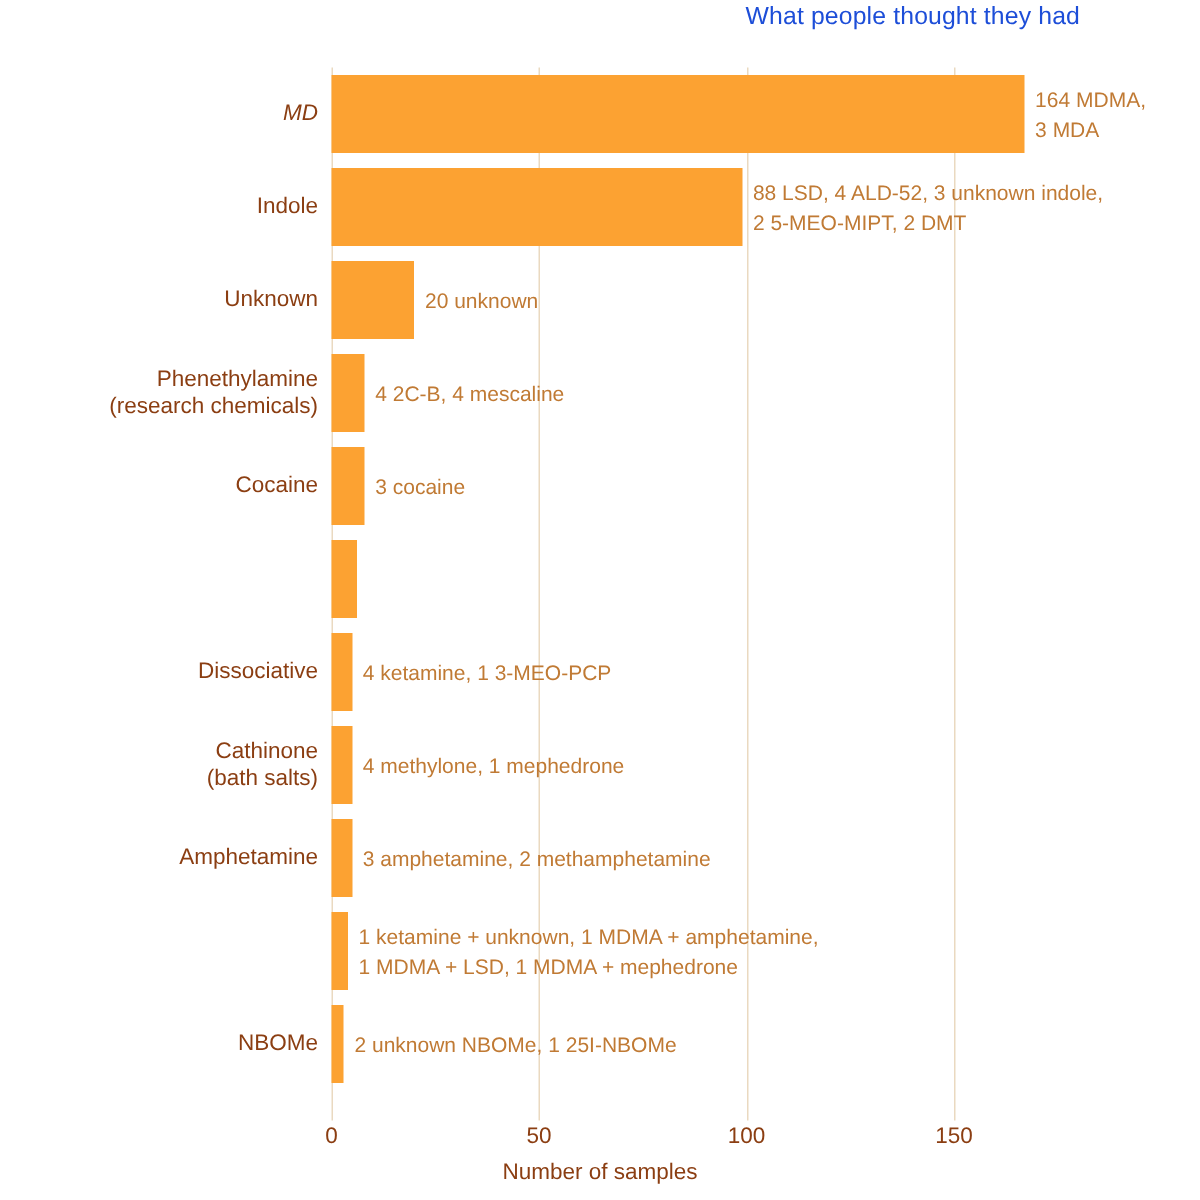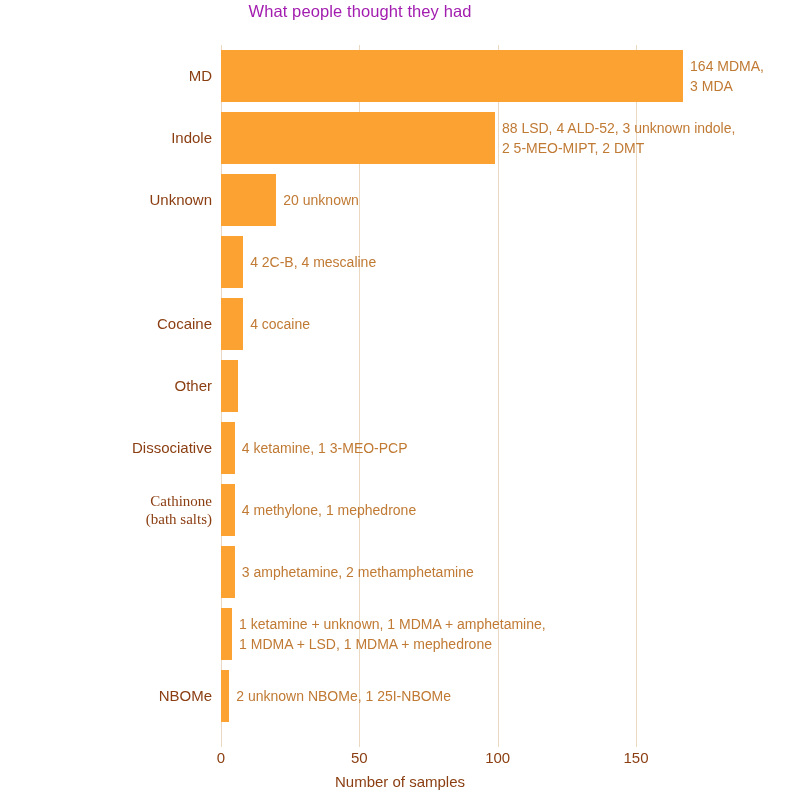--- a/index.html
+++ b/index.html
@@ -18,23 +18,23 @@
     position: relative;
     width: 800px;
     height: 800px;
   }
 
   #chart-title {
     position: absolute;
     top: 2px;
     left: 0;
     width: 720px;
-    text-align: center;
+    text-align: right;
     font-size: 16.5px;
-    color: #a21caf;
+    color: #1d4ed8;
     letter-spacing: 0.1px;
   }
 
   
   #plot-area {
     position: absolute;
     left: 221px;
     top: 45px;
     width: 468px;
     height: 695px;
@@ -134,61 +134,63 @@
       <div class="gridline" style="left: 138.35px;"></div>
       <div class="tick-mark" style="left: 138.35px;"></div>
       <div class="tick-label" style="left: 138.35px;">50</div>
       <div class="gridline" style="left: 276.7px;"></div>
       <div class="tick-mark" style="left: 276.7px;"></div>
       <div class="tick-label" style="left: 276.7px;">100</div>
       <div class="gridline" style="left: 415.05px;"></div>
       <div class="tick-mark" style="left: 415.05px;"></div>
       <div class="tick-label" style="left: 415.05px;">150</div>
       <div class="row" style="top: 0px; width: 700px;">
-        <div class="cat-label" style="right: auto; left: -211px; width: 202px;">MD</div>
+        <div class="cat-label" style="right: auto; left: -211px; width: 202px; font-style: italic;">MD</div>
         <div class="bar" style="width: 462.089px; background: rgb(252, 162, 50);"></div>
         <div class="annotation" style="left: 469.089px;">164 MDMA,
 3 MDA</div>
       </div>
       <div class="row" style="top: 62px; width: 700px;">
         <div class="cat-label" style="right: auto; left: -211px; width: 202px;">Indole</div>
         <div class="bar" style="width: 273.933px; background: rgb(252, 162, 50);"></div>
         <div class="annotation" style="left: 280.933px;">88 LSD, 4 ALD-52, 3 unknown indole,
 2 5-MEO-MIPT, 2 DMT</div>
       </div>
       <div class="row" style="top: 124px; width: 700px;">
         <div class="cat-label" style="right: auto; left: -211px; width: 202px;">Unknown</div>
         <div class="bar" style="width: 55.34px; background: rgb(252, 162, 50);"></div>
         <div class="annotation" style="left: 62.34px;">20 unknown</div>
       </div>
       <div class="row" style="top: 186px; width: 700px;">
+        <div class="cat-label" style="right: auto; left: -211px; width: 202px;">Phenethylamine
+(research chemicals)</div>
         <div class="bar" style="width: 22.136px; background: rgb(252, 162, 50);"></div>
         <div class="annotation" style="left: 29.136px;">4 2C-B, 4 mescaline</div>
       </div>
       <div class="row" style="top: 248px; width: 700px;">
         <div class="cat-label" style="right: auto; left: -211px; width: 202px; text-align: right;">Cocaine</div>
         <div class="bar" style="width: 22.136px; background: rgb(252, 162, 50);"></div>
-        <div class="annotation" style="left: 29.136px;">4 cocaine</div>
+        <div class="annotation" style="left: 29.136px;">3 cocaine</div>
       </div>
       <div class="row" style="top: 310px; width: 700px;">
-        <div class="cat-label" style="right: auto; left: -211px; width: 202px;">Other</div>
         <div class="bar" style="width: 16.602px; background: rgb(252, 162, 50);"></div>
       </div>
       <div class="row" style="top: 372px; width: 700px;">
         <div class="cat-label" style="right: auto; left: -211px; width: 202px;">Dissociative</div>
         <div class="bar" style="width: 13.835px; background: rgb(252, 162, 50);"></div>
         <div class="annotation" style="left: 20.835px;">4 ketamine, 1 3-MEO-PCP</div>
       </div>
       <div class="row" style="top: 434px; width: 700px;">
-        <div class="cat-label" style="right: auto; left: -211px; width: 202px; font-family: Liberation Serif, serif;">Cathinone
+        <div class="cat-label" style="right: auto; left: -211px; width: 202px;">Cathinone
 (bath salts)</div>
         <div class="bar" style="width: 13.835px; background: rgb(252, 162, 50);"></div>
         <div class="annotation" style="left: 20.835px;">4 methylone, 1 mephedrone</div>
       </div>
       <div class="row" style="top: 496px; width: 700px;">
+        <div class="cat-label" style="right: auto; left: -211px; width: 202px;">Amphetamine</div>
         <div class="bar" style="width: 13.835px; background: rgb(252, 162, 50);"></div>
         <div class="annotation" style="left: 20.835px;">3 amphetamine, 2 methamphetamine</div>
       </div>
       <div class="row" style="top: 558px; width: 700px;">
         <div class="bar" style="width: 11.068px; background: rgb(252, 162, 50);"></div>
         <div class="annotation" style="left: 18.068px;">1 ketamine + unknown, 1 MDMA + amphetamine,
 1 MDMA + LSD, 1 MDMA + mephedrone</div>
       </div>
       <div class="row" style="top: 620px; width: 700px;">
         <div class="cat-label" style="right: auto; left: -211px; width: 202px;">NBOMe</div>

